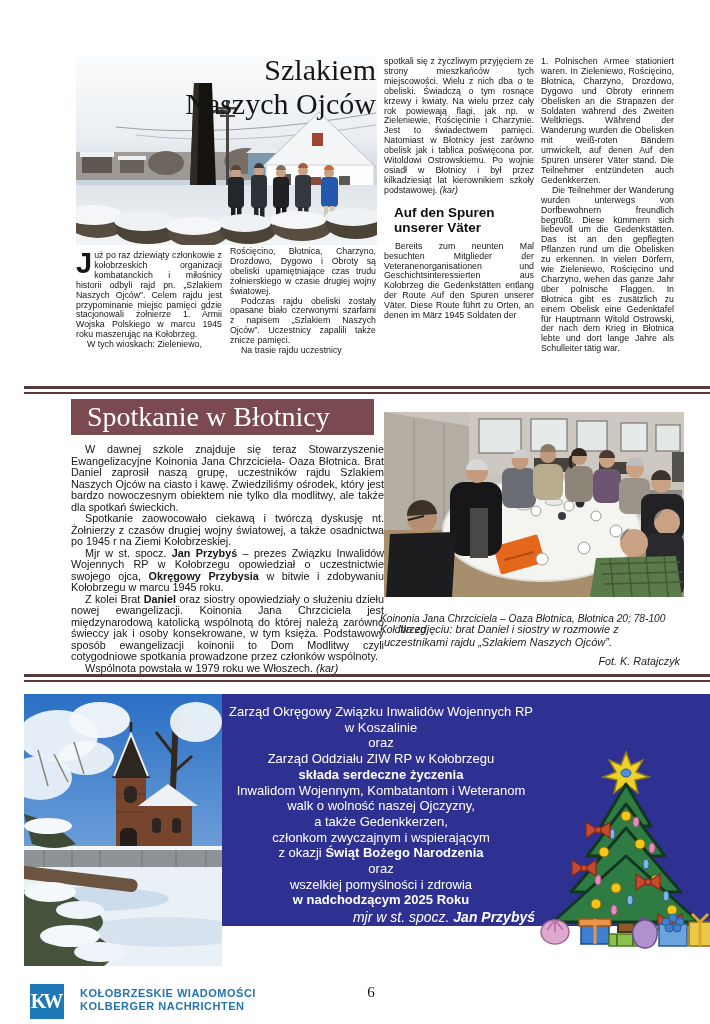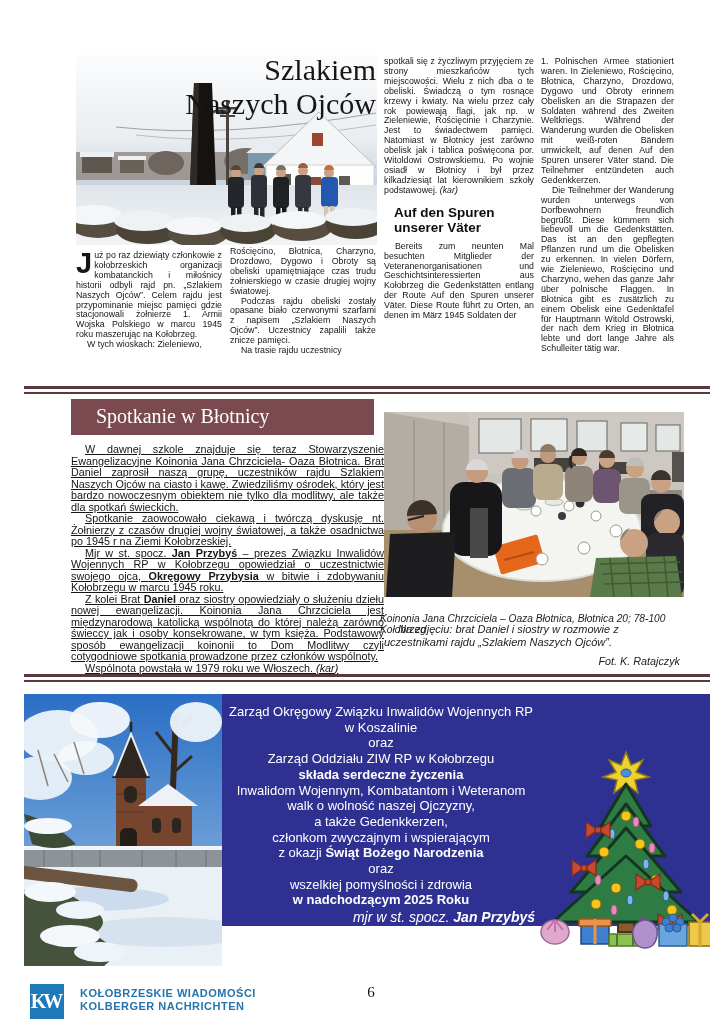--- a/index.html
+++ b/index.html
@@ -25,24 +25,24 @@
   .c4{left:525px;top:57px;width:133px;}
 
   
   .rule{position:absolute;left:8px;width:692px;height:3px;
         border-top:3px solid #5a383c;border-bottom:2px solid #5a383c;}
   .rule1{top:386px;}
   .rule2{top:674px;}
 
   
   .banner{position:absolute;left:55px;top:399px;width:303px;height:36px;background:#7b4a50;}
-  .banner span{display:block;padding-left:25px;font-family:"Liberation Serif",serif;
-               font-size:20px;line-height:35px;color:#ffffff;}
+  .banner span{display:block;padding-left:16px;font-family:"Liberation Serif",serif;
+               font-size:28px;line-height:35px;color:#ffffff;}
   .sp-col{position:absolute;left:55px;top:444px;width:313px;text-align:justify;
-          font-size:10.8px;line-height:11.5px;color:#151515;text-decoration:underline;}
+          font-size:10.8px;line-height:11.5px;color:#151515;}
   .sp-col p{margin:0;text-indent:14px;}
   .photo2{position:absolute;left:368px;top:412px;width:300px;height:185px;overflow:hidden;}
   .cap1{position:absolute;left:364px;top:613px;width:304px;
         font-style:italic;font-size:10.2px;color:#222;}
   .cap2{position:absolute;left:368px;top:623px;width:300px;text-align:left;
         font-style:italic;font-size:11px;line-height:13px;color:#222;text-indent:14px;}
   .cap3{position:absolute;left:368px;top:655px;width:296px;text-align:right;
         font-style:italic;font-size:10.8px;color:#222;}
 
   

